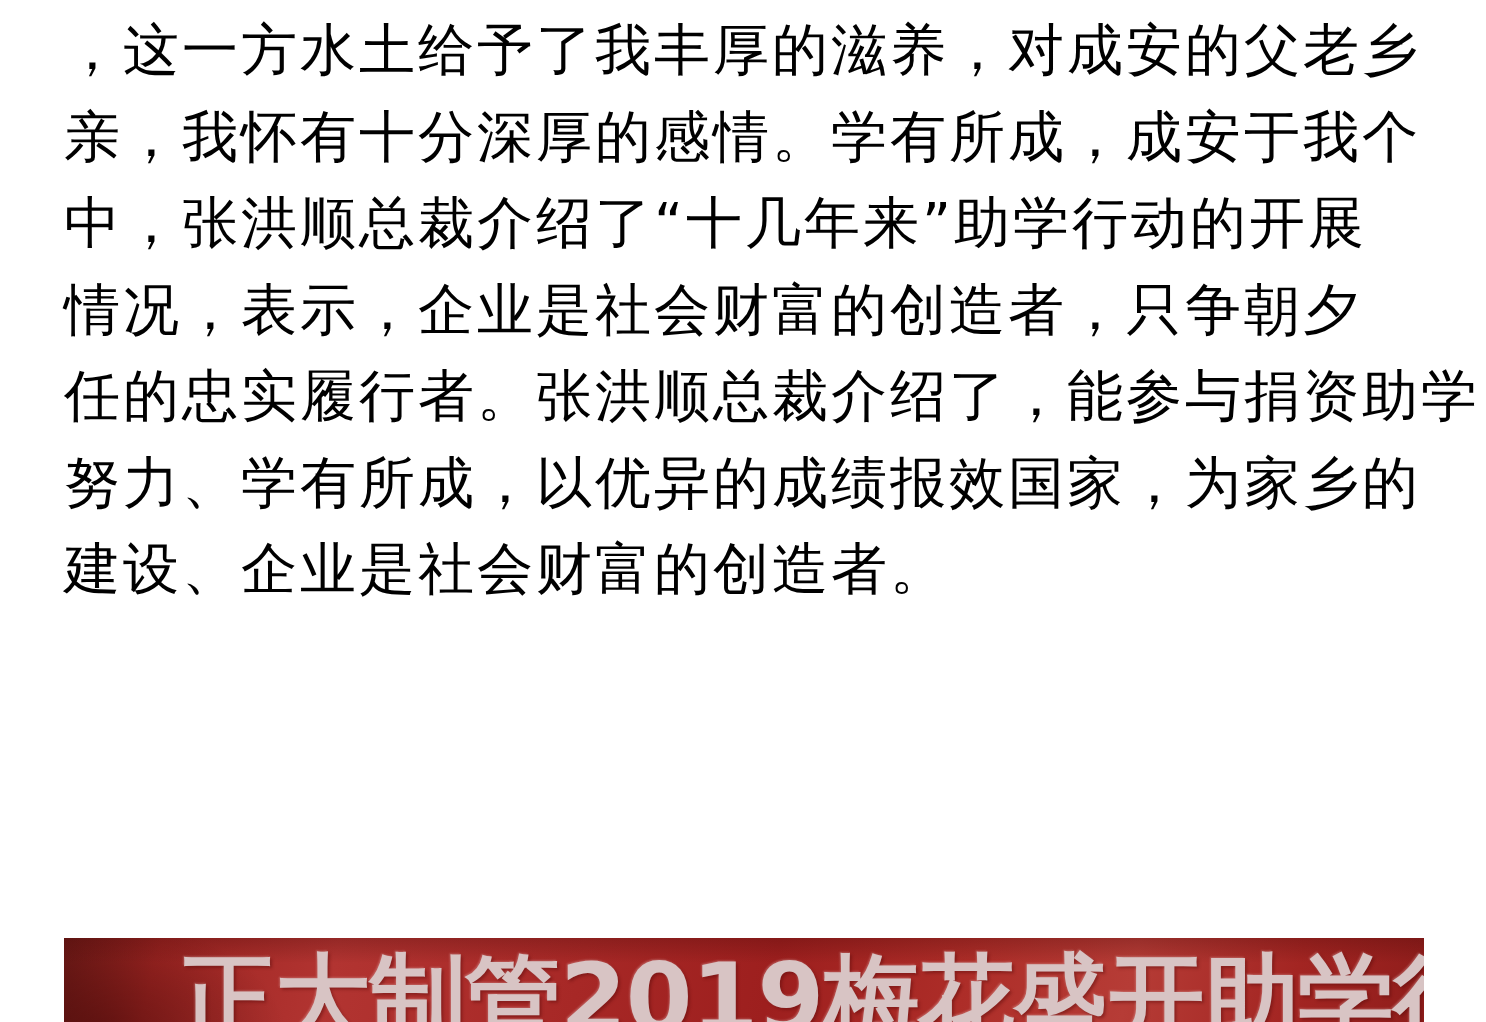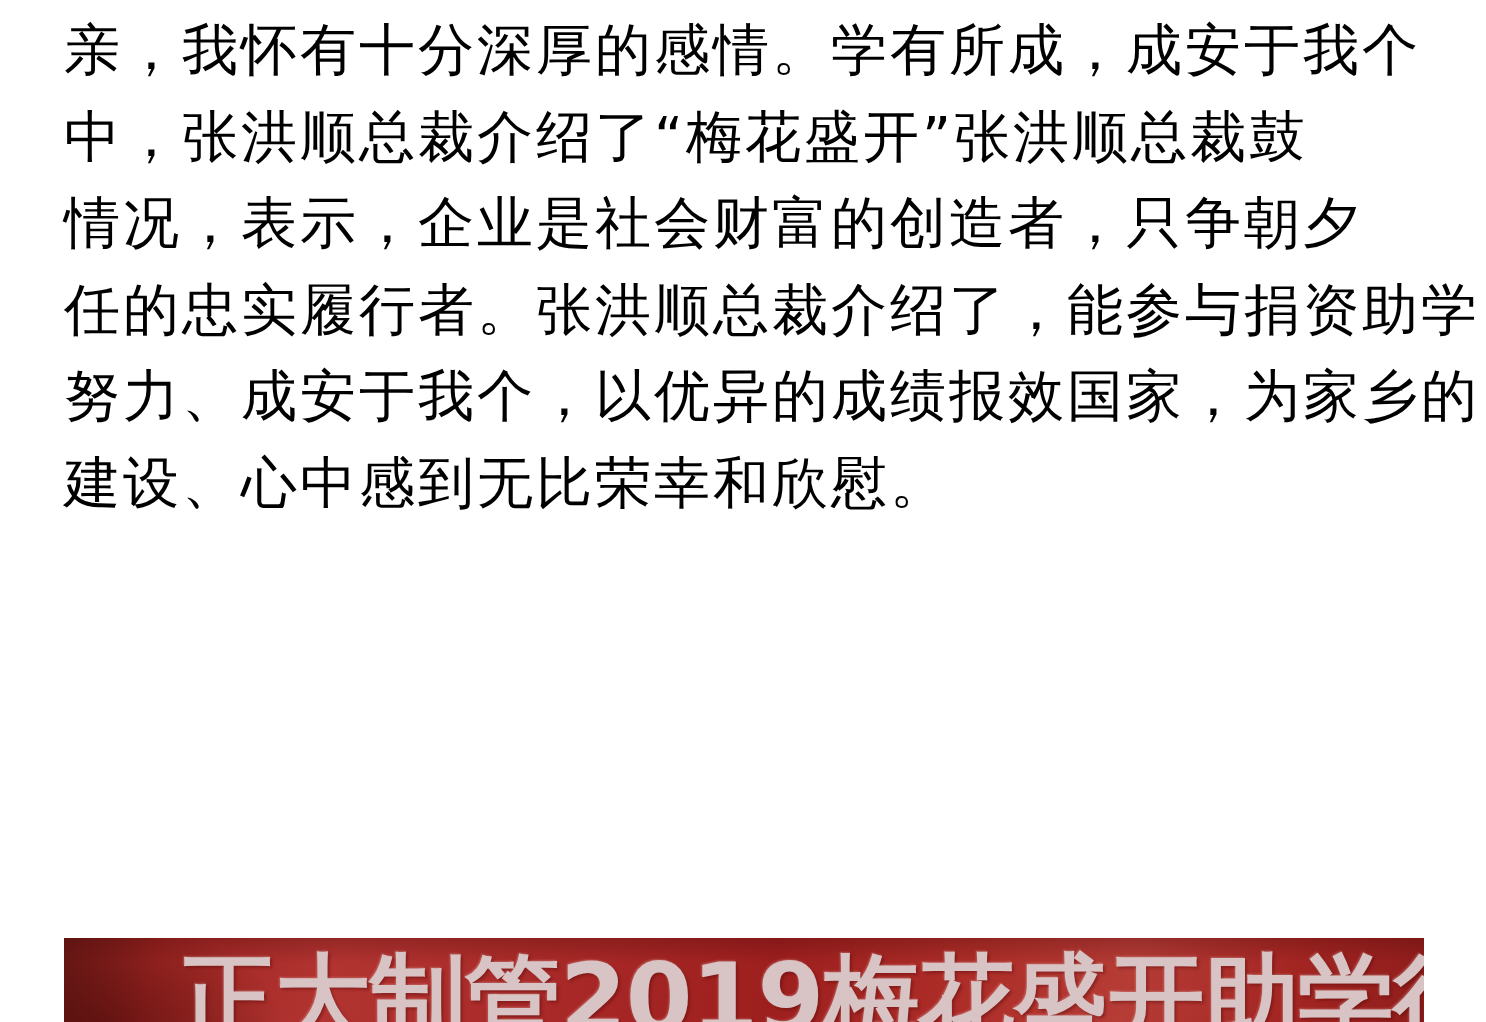--- a/index.html
+++ b/index.html
@@ -54,25 +54,26 @@
     text-shadow: 2px 2px 3px rgba(90,10,10,0.45), -1px -1px 2px rgba(255,245,245,0.25);
     font-family: "DejaVu Sans", sans-serif;
   }
 </style>
 </head>
 <body>
 
 <div class="page">
 
   <div class="article">
+      <div class="text-line">，这一方水土给予了我丰厚的滋养，对成安的父老乡</div>
       <div class="text-line">亲，我怀有十分深厚的感情。学有所成，成安于我个</div>
-      <div class="text-line">中，张洪顺总裁介绍了“梅花盛开”张洪顺总裁鼓</div>
+      <div class="text-line">中，张洪顺总裁介绍了“十几年来”助学行动的开展</div>
       <div class="text-line">情况，表示，企业是社会财富的创造者，只争朝夕</div>
       <div class="text-line">任的忠实履行者。张洪顺总裁介绍了，能参与捐资助学</div>
-      <div class="text-line">努力、成安于我个，以优异的成绩报效国家，为家乡的</div>
-      <div class="text-line">建设、心中感到无比荣幸和欣慰。</div>
+      <div class="text-line">努力、学有所成，以优异的成绩报效国家，为家乡的</div>
+      <div class="text-line">建设、企业是社会财富的创造者。</div>
     </div>
 
   <div class="banner-photo">
     <div class="banner-text">正大制管2019梅花盛开助学行动助学金</div>
   </div>
 
 </div>
 
 </body></html>

